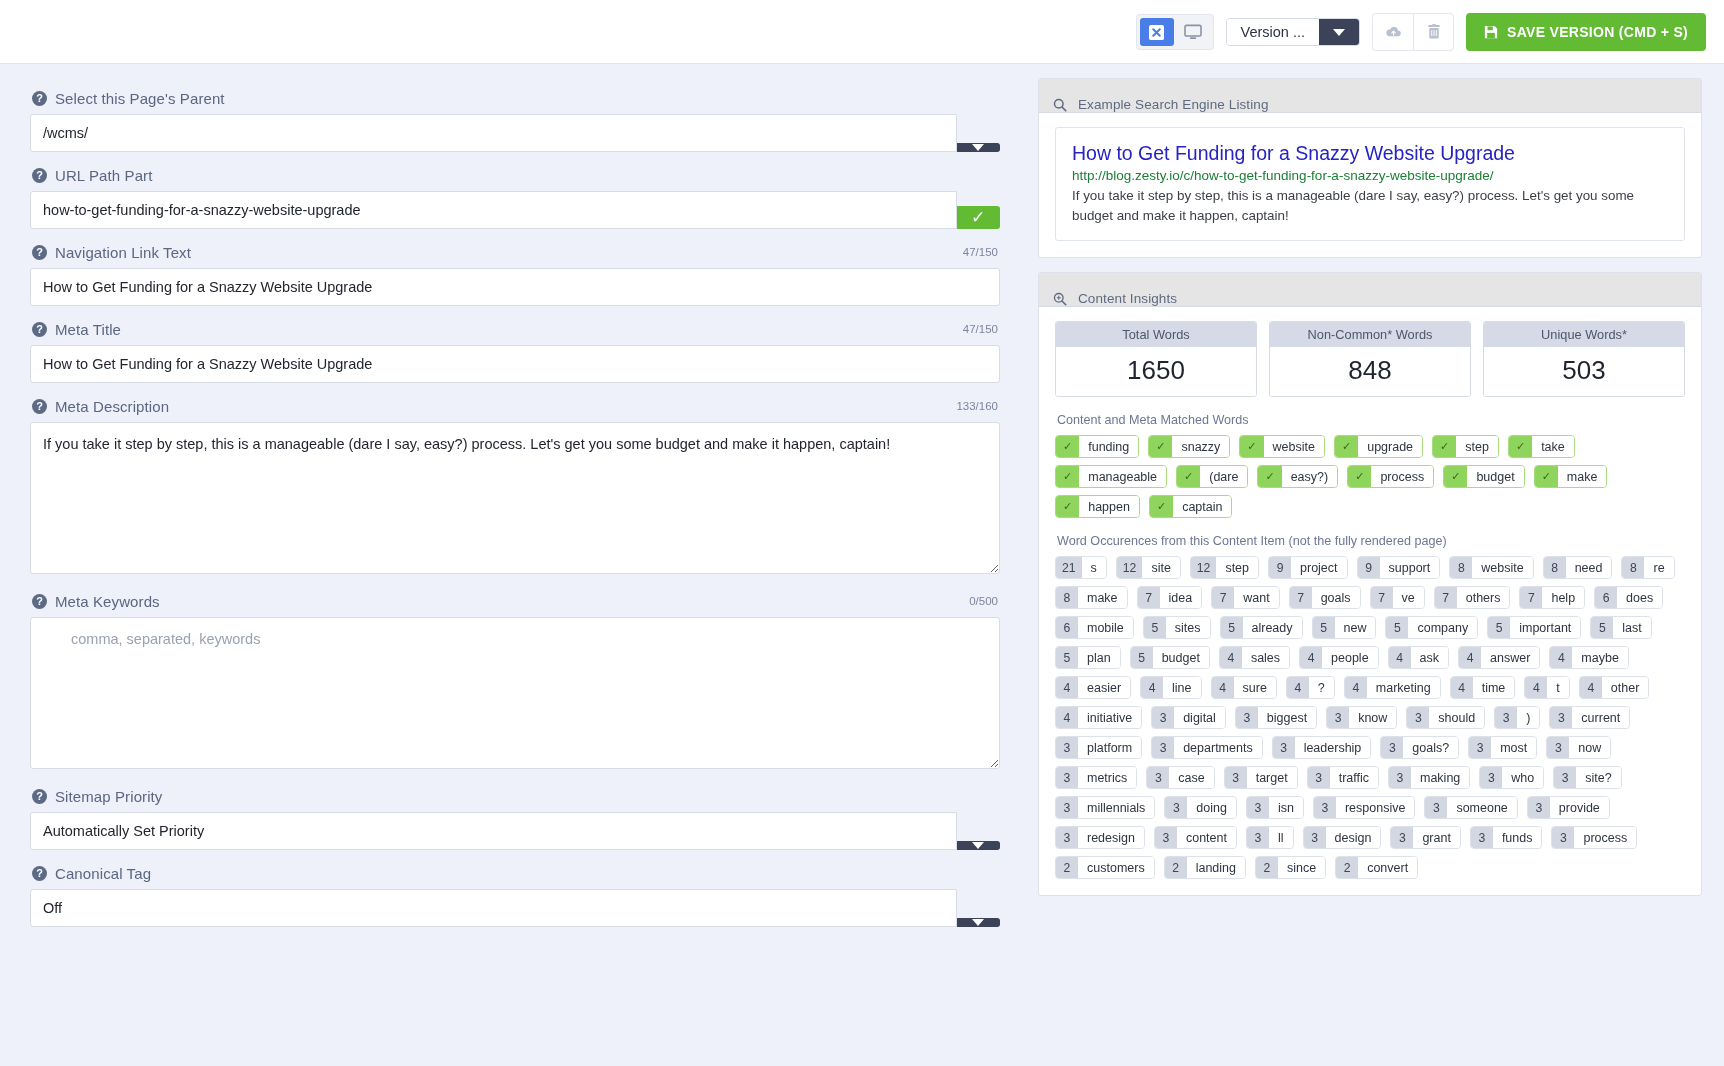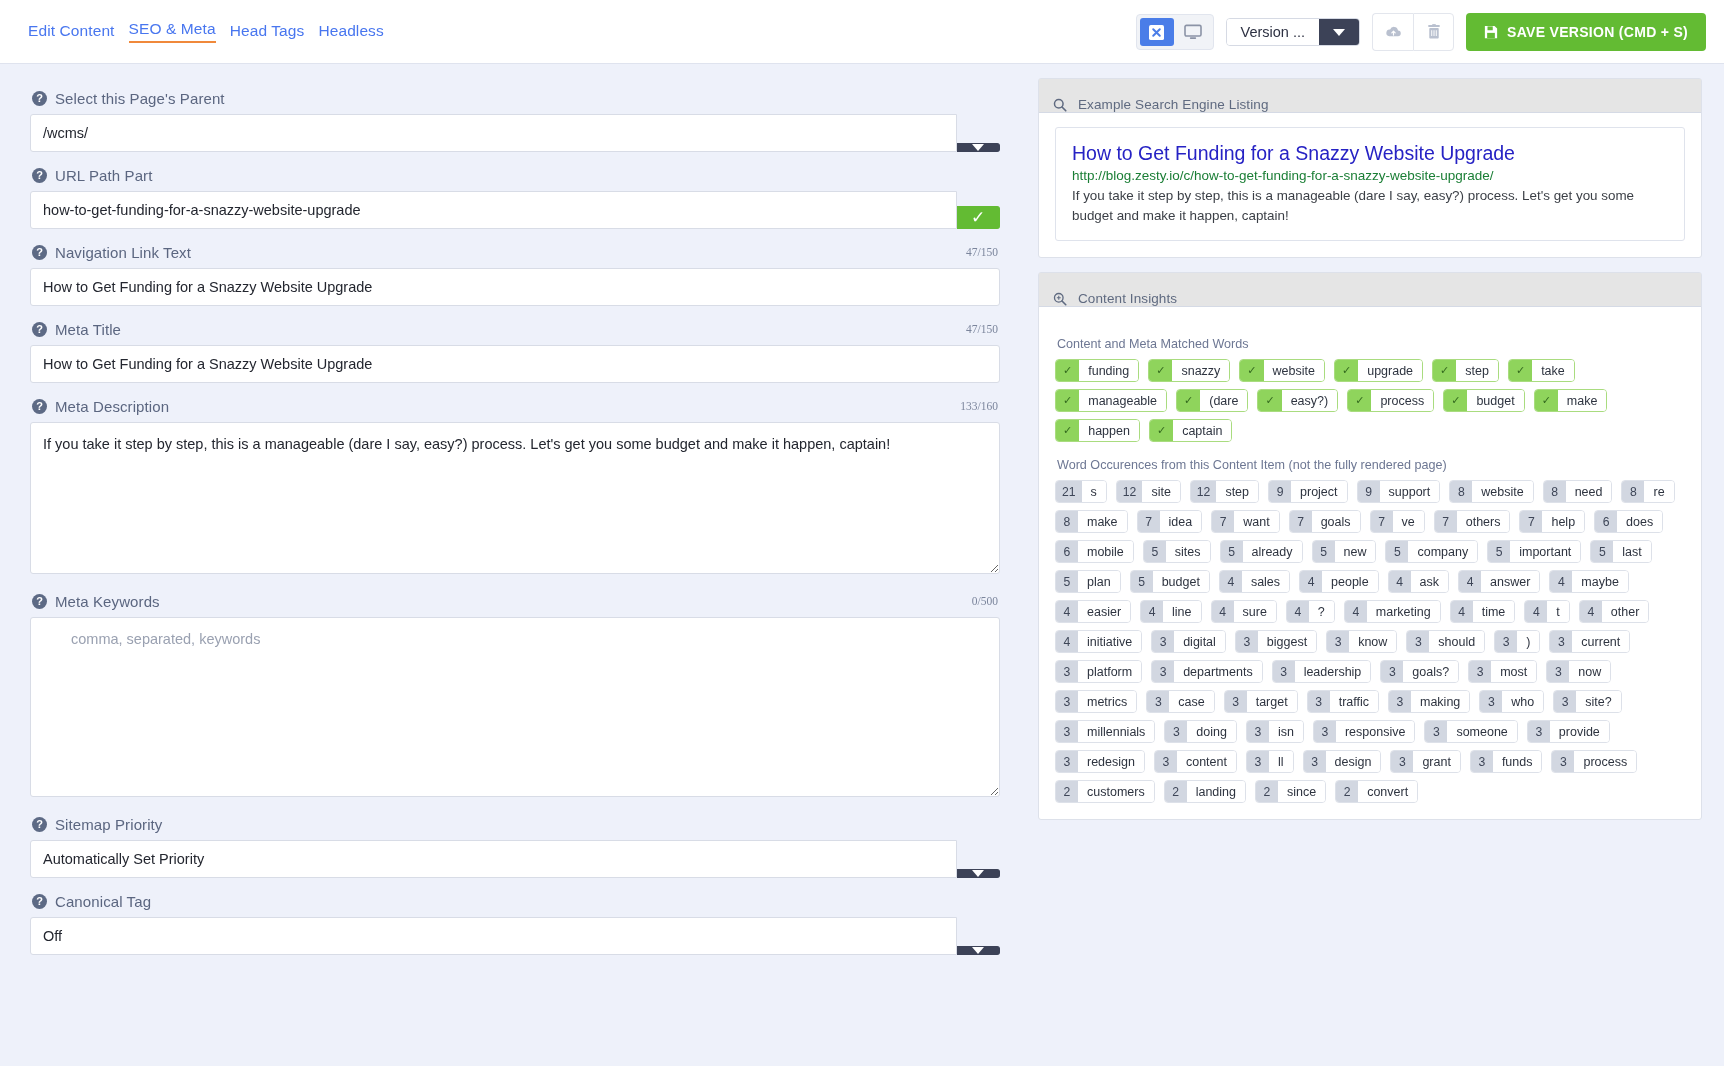--- a/index.html
+++ b/index.html
@@ -154,21 +154,21 @@
   }
   .field-label {
     font-size: 15px;
     color: #5b6680;
     letter-spacing: .1px;
   }
   .counter {
     margin-left: auto;
     font-size: 11.5px;
     color: #7b859c;
-    font-family: Liberation Serif, serif;
+    font-family: Liberation Sans, sans-serif;
   }
   .input-row { display: flex; align-items: flex-end; }
   .txt-input {
     flex: 1;
     height: 38px;
     border: 1px solid #d8dce6;
     border-radius: 3px;
     background: #fff;
     padding: 0 12px;
     font-size: 14.5px;
@@ -183,21 +183,21 @@
     background: #fff;
     padding: 11px 12px;
     font-size: 14.5px;
     color: #23262f;
     font-family: "Liberation Sans", sans-serif;
     resize: vertical;
     outline: none;
     line-height: 1.4;
   }
   .txt-area.desc { height: 152px; }
-  .txt-area.kw   { height: 180px; padding-left: 40px; }
+  .txt-area.kw   { height: 152px; padding-left: 40px; }
   .txt-area::placeholder { color: #9aa1b1; }
 
   .addon-dark {
     width: 43px;
     background: #3c4257;
     border: 1px solid #3c4257;
     border-left: none;
     border-radius: 0 3px 3px 0;
     display: flex; align-items: center; justify-content: center;
     cursor: pointer;
@@ -329,26 +329,20 @@
     display: flex; align-items: center;
     padding: 0 9px;
   }
 
   .check { font-size: 11px; line-height: 1; }
 </style>
 </head>
 <body>
 
 <div class="topbar">
-  <div class="tabs">
-    <div class="tab">Edit Content</div>
-    <div class="tab active">SEO &amp; Meta</div>
-    <div class="tab">Head Tags</div>
-    <div class="tab">Headless</div>
-  </div>
 
   <div class="toolbar">
     <div class="btn-group">
       <div class="seg-btn sel">
         <svg width="15" height="15" viewBox="0 0 16 16">
           <rect x="0" y="0" width="16" height="16" rx="2" fill="#ffffff"></rect>
           <path d="M4.5 4.5 L11.5 11.5 M11.5 4.5 L4.5 11.5" stroke="#4a7de8" stroke-width="2.1" stroke-linecap="round"></path>
         </svg>
       </div>
       <div class="seg-btn">
@@ -519,20 +513,34 @@
       <div class="panel-head">
         <svg width="14" height="14" viewBox="0 0 16 16">
           <circle cx="6.6" cy="6.6" r="4.9" fill="none" stroke="#5f6a80" stroke-width="1.5"></circle>
           <path d="M4.4 6.6h4.4 M6.6 4.4v4.4" stroke="#5f6a80" stroke-width="1.2"></path>
           <path d="M10.3 10.3 L14.6 14.6" stroke="#5f6a80" stroke-width="1.8" stroke-linecap="round"></path>
         </svg>
         <span class="panel-title">Content Insights</span>
       </div>
       <div class="panel-body">
 
+        <div class="stats">
+          <div class="stat">
+            <div class="stat-label">Total Words</div>
+            <div class="stat-value">1650</div>
+          </div>
+          <div class="stat">
+            <div class="stat-label">Non-Common* Words</div>
+            <div class="stat-value">848</div>
+          </div>
+          <div class="stat">
+            <div class="stat-label">Unique Words*</div>
+            <div class="stat-value">503</div>
+          </div>
+        </div>
 
         <div class="section-note">Content and Meta Matched Words</div>
         <div class="chips" id="matched-chips">
             <div class="chip match">
               <div class="chip-k">
                 <span class="check">✓</span>
               </div>
               <div class="chip-v">funding</div>
             </div>
             <div class="chip match">

